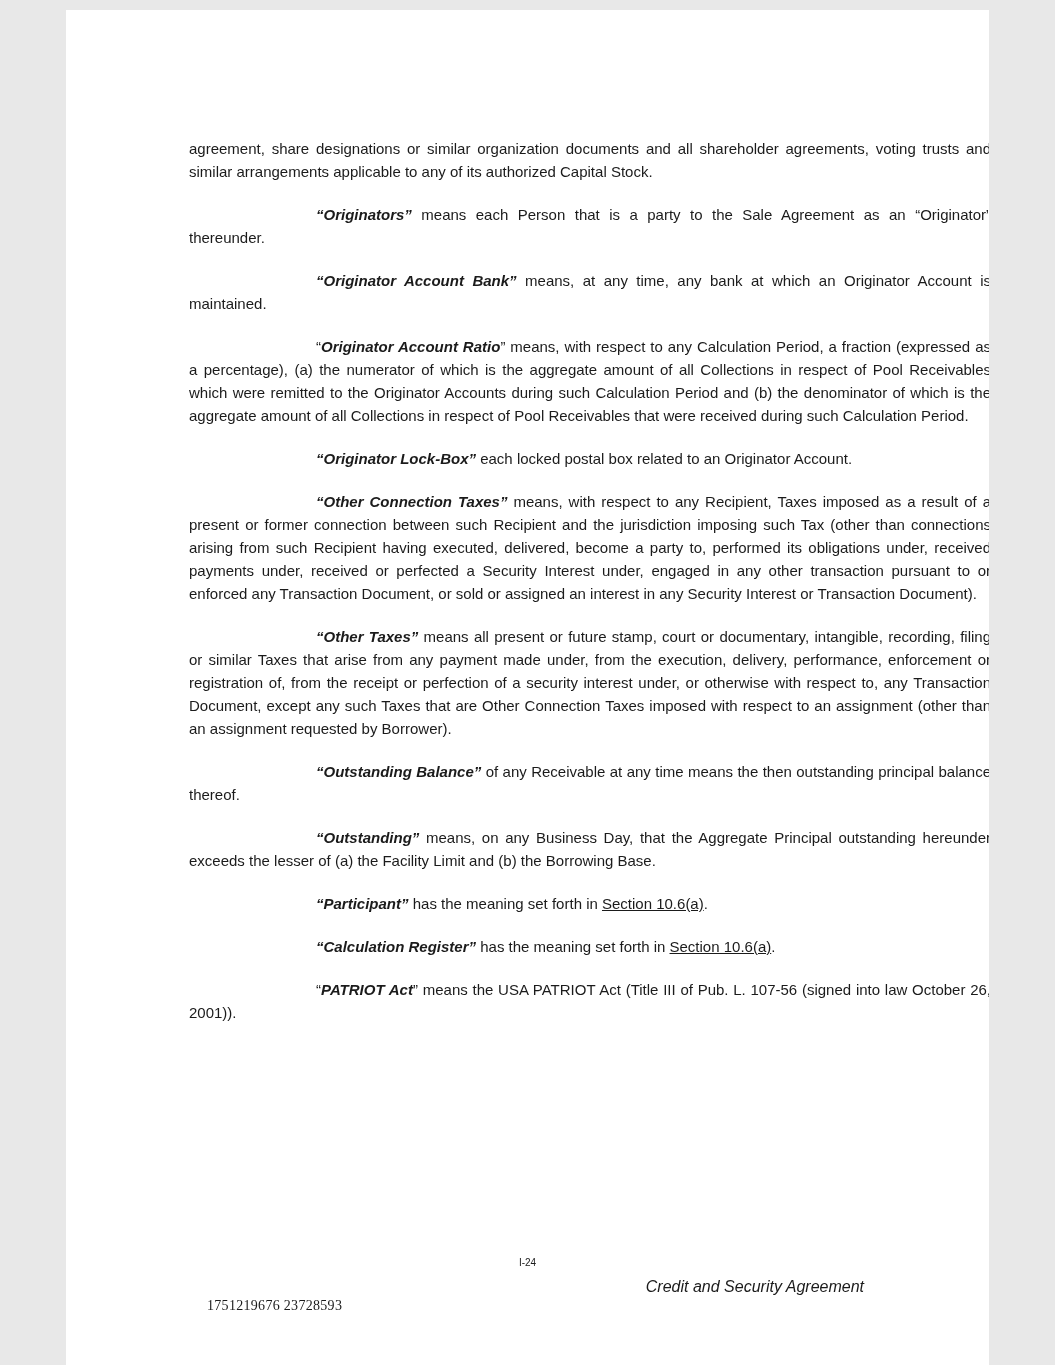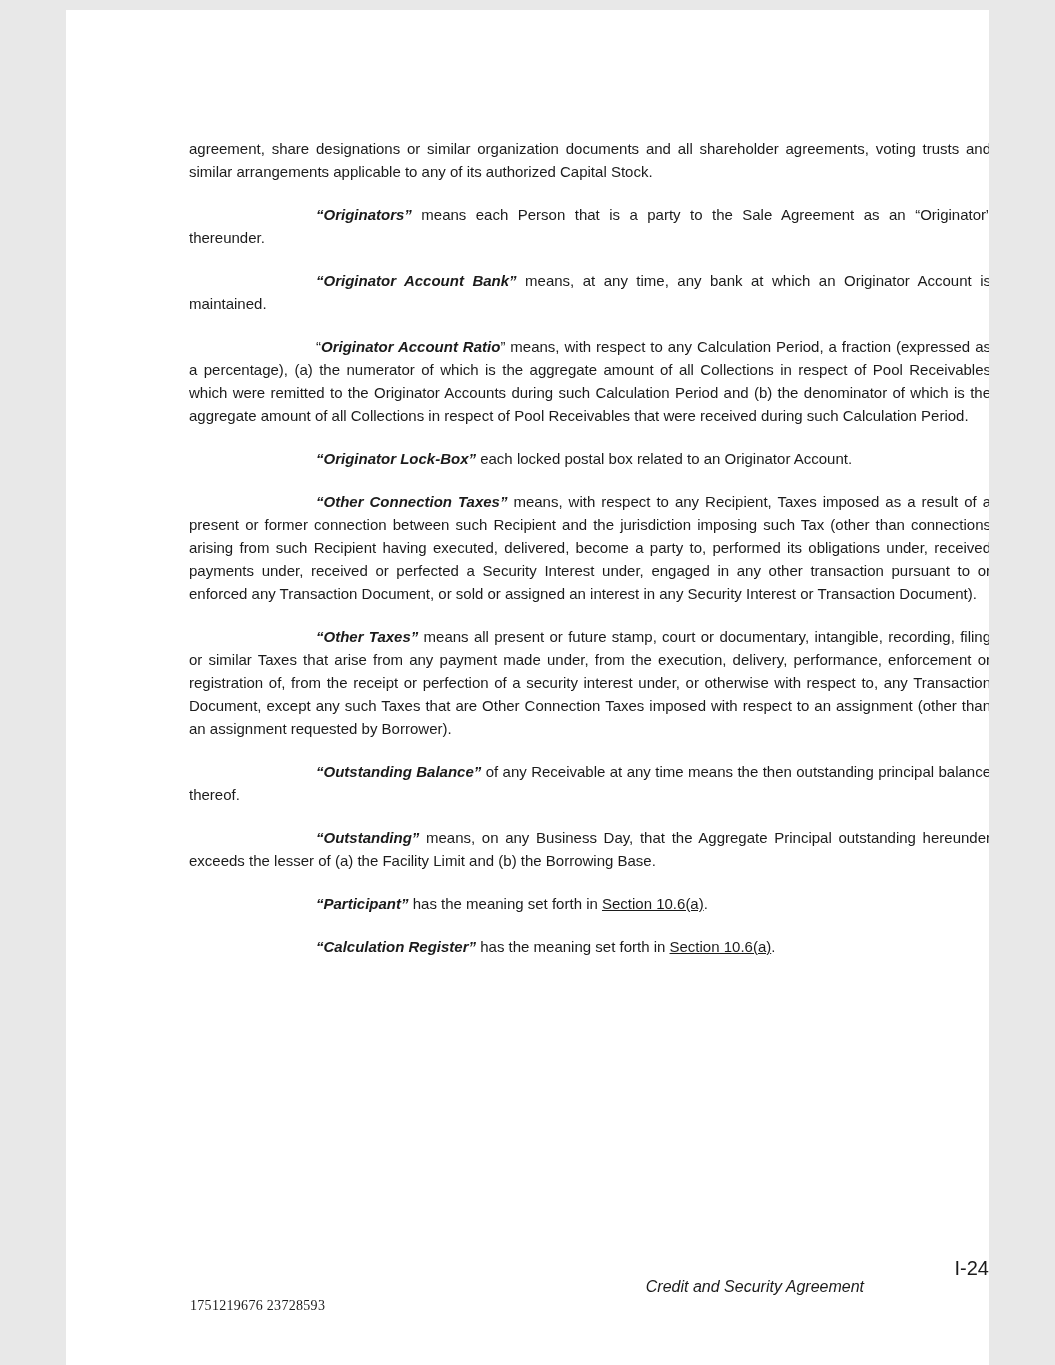--- a/index.html
+++ b/index.html
@@ -28,34 +28,34 @@
     margin: 0 0 20px 0;
   }
   .para.cont { text-indent: 0; }
   .bi { font-weight: bold; font-style: italic; }
   .u { text-decoration: underline; }
   .footer-page {
     position: absolute;
     top: 1247px;
     left: 0;
     width: 100%;
-    text-align: right;
-    font-size: 20px;
+    text-align: center;
+    font-size: 10px;
   }
   .footer-title {
     position: absolute;
     top: 1268px;
     right: 125px;
     font-size: 16px;
     font-style: italic;
   }
   .footer-num {
     position: absolute;
     top: 1288px;
-    left: 124px;
+    left: 141px;
     font-family: "Liberation Serif", serif;
     font-size: 14px;
     letter-spacing: 0.3px;
   }
 </style>
 </head>
 <body>
 
 <div class="page">
   <div class="content">
@@ -63,20 +63,21 @@
       <p class="para"><span class="bi">“Originators”</span><span> means each Person that is a party to the Sale Agreement as an “Originator” thereunder.</span></p>
       <p class="para"><span class="bi">“Originator Account Bank”</span><span> means, at any time, any bank at which an Originator Account is maintained.</span></p>
       <p class="para"><span>“</span><span class="bi">Originator Account Ratio</span><span>” means, with respect to any Calculation Period, a fraction (expressed as a percentage), (a) the numerator of which is the aggregate amount of all Collections in respect of Pool Receivables which were remitted to the Originator Accounts during such Calculation Period and (b) the denominator of which is the aggregate amount of all Collections in respect of Pool Receivables that were received during such Calculation Period.</span></p>
       <p class="para"><span class="bi">“Originator Lock-Box”</span><span> each locked postal box related to an Originator Account.</span></p>
       <p class="para"><span class="bi">“Other Connection Taxes”</span><span> means, with respect to any Recipient, Taxes imposed as a result of a present or former connection between such Recipient and the jurisdiction imposing such Tax (other than connections arising from such Recipient having executed, delivered, become a party to, performed its obligations under, received payments under, received or perfected a Security Interest under, engaged in any other transaction pursuant to or enforced any Transaction Document, or sold or assigned an interest in any Security Interest or Transaction Document).</span></p>
       <p class="para"><span class="bi">“Other Taxes”</span><span> means all present or future stamp, court or documentary, intangible, recording, filing or similar Taxes that arise from any payment made under, from the execution, delivery, performance, enforcement or registration of, from the receipt or perfection of a security interest under, or otherwise with respect to, any Transaction Document, except any such Taxes that are Other Connection Taxes imposed with respect to an assignment (other than an assignment requested by Borrower).</span></p>
       <p class="para"><span class="bi">“Outstanding Balance”</span><span> of any Receivable at any time means the then outstanding principal balance thereof.</span></p>
       <p class="para"><span class="bi">“Outstanding”</span><span> means, on any Business Day, that the Aggregate Principal outstanding hereunder exceeds the lesser of (a) the Facility Limit and (b) the Borrowing Base.</span></p>
       <p class="para"><span class="bi">“Participant”</span><span> has the meaning set forth in </span><span class="u">Section 10.6(a)</span><span>.</span></p>
       <p class="para"><span class="bi">“Calculation Register”</span><span> has the meaning set forth in </span><span class="u">Section 10.6(a)</span><span>.</span></p>
+      <p class="para"><span>“</span><span class="bi">PATRIOT Act</span><span>” means the USA PATRIOT Act (Title III of Pub. L. 107-56 (signed into law October 26, 2001)).</span></p>
     </div>
 
   <div class="footer-page">I-24</div>
 
   <div class="footer-title">Credit and Security Agreement</div>
 
   <div class="footer-num">1751219676 23728593</div>
 </div>
 
 </body></html>

